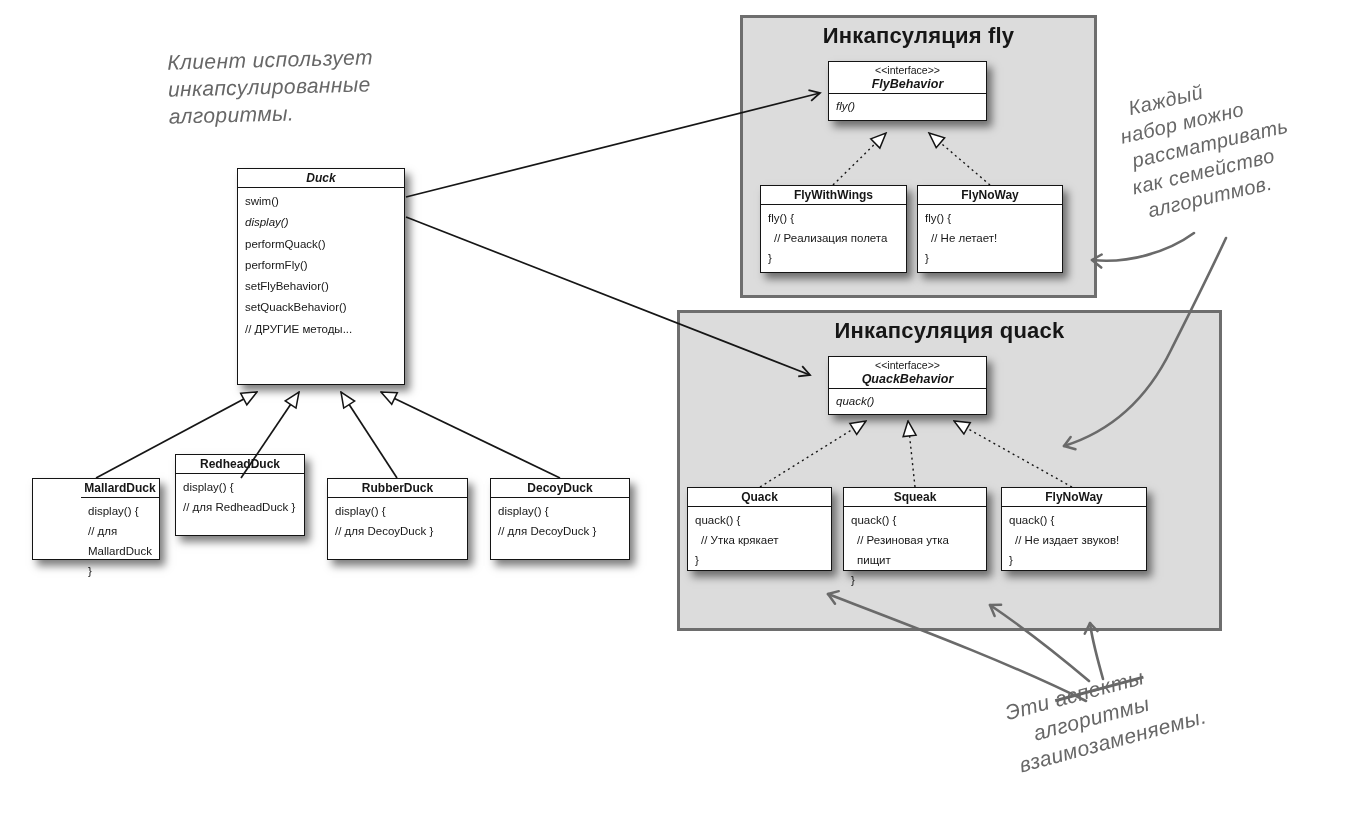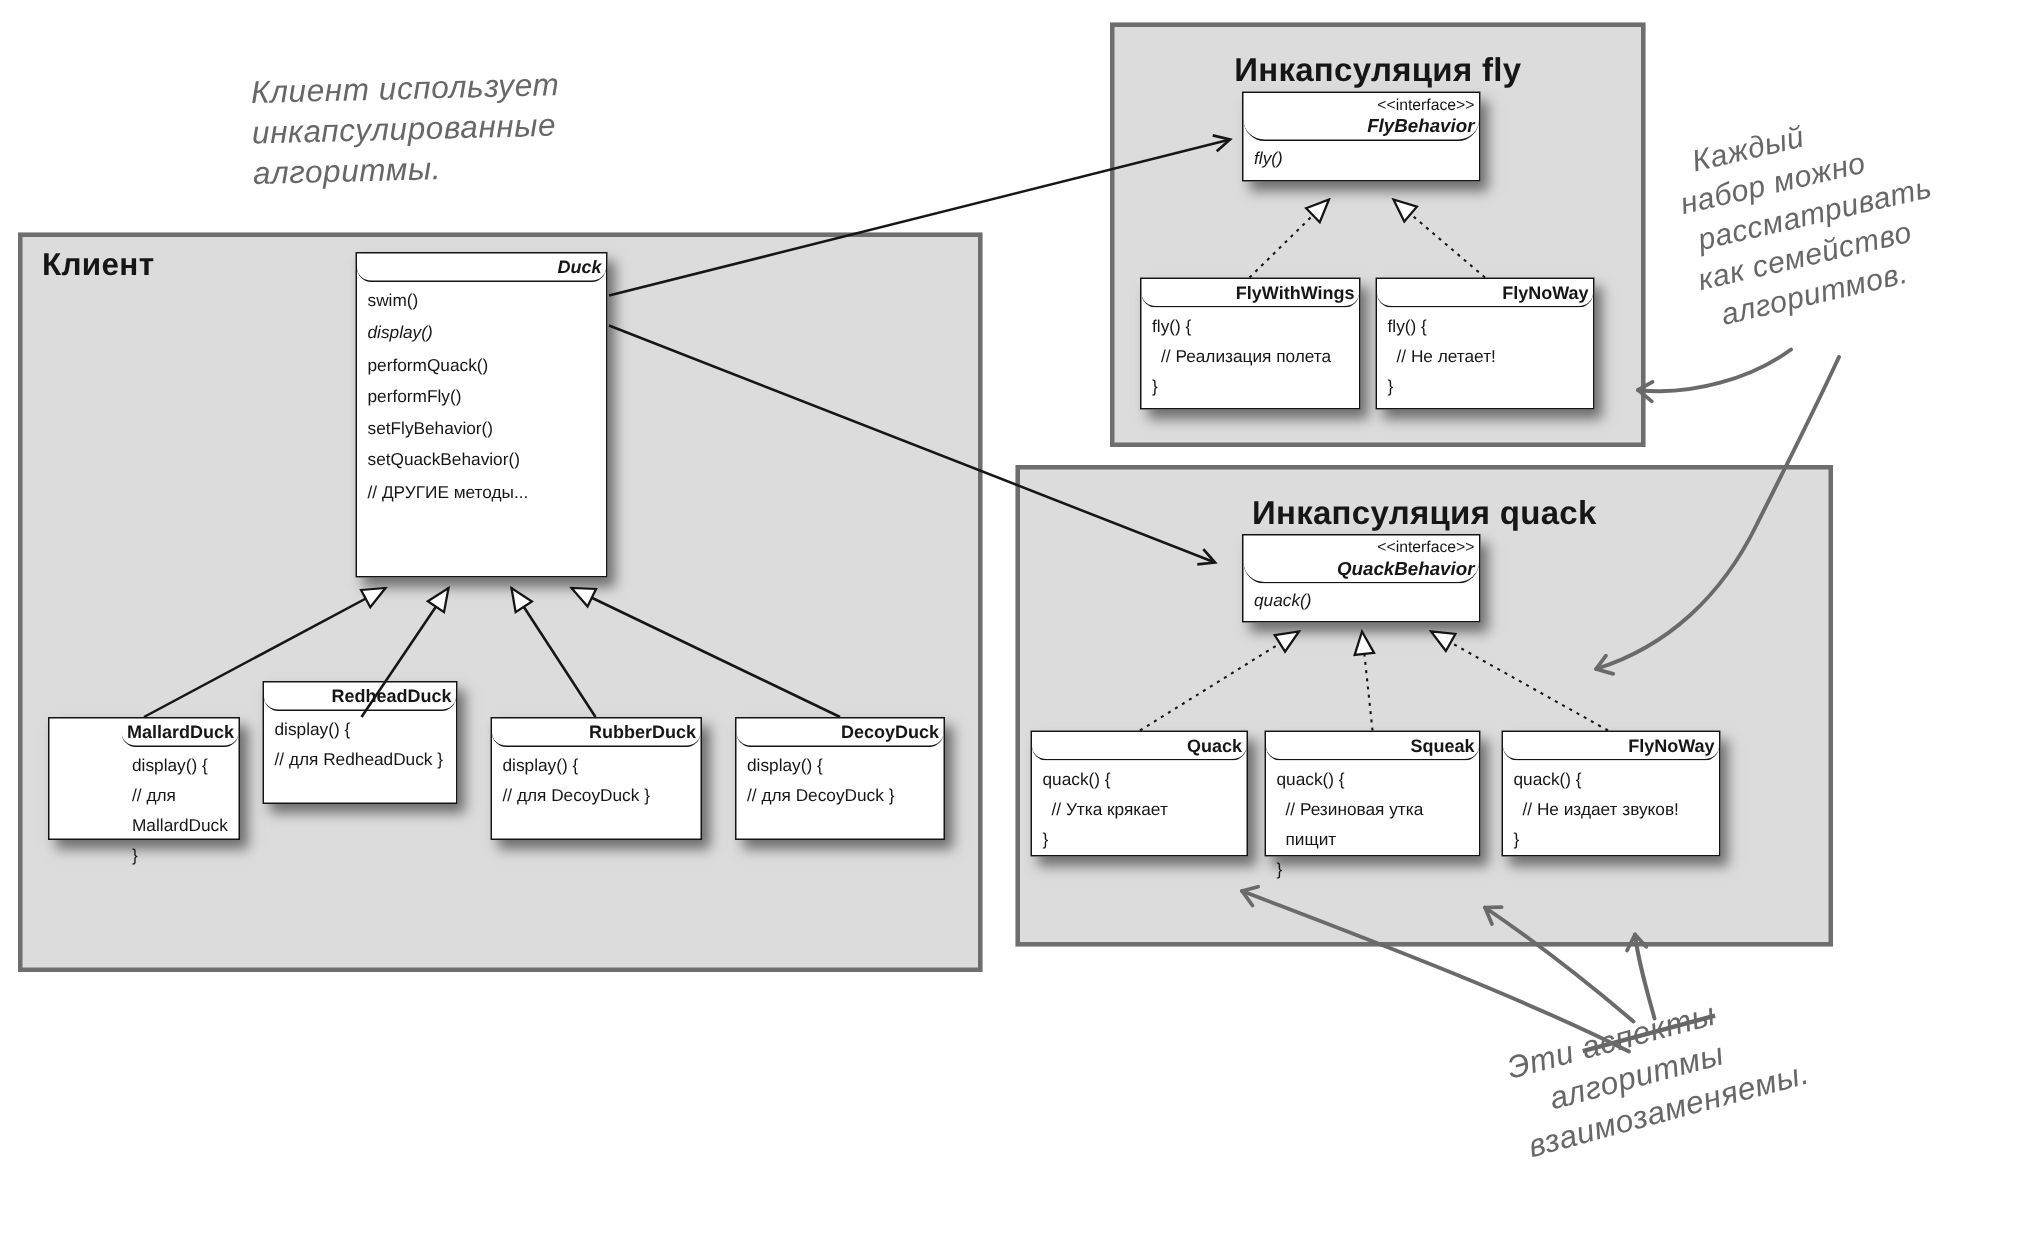--- a/index.html
+++ b/index.html
@@ -6,31 +6,31 @@
   #canvas{
     position:relative;width:1357px;height:828px;overflow:hidden;
     font-family:"Liberation Sans","DejaVu Sans",sans-serif;color:#161616;
   }
   
   .panel{position:absolute;background:#dcdcdc;border:3px solid #6e6e6e;box-sizing:border-box;}
   #panel-client{left:12px;top:155px;width:643px;height:493px;}
   #panel-fly{left:740px;top:15px;width:357px;height:283px;}
   #panel-quack{left:677px;top:310px;width:545px;height:321px;}
   .panel-title{font-weight:bold;font-size:22px;letter-spacing:.2px;}
-  .panel-title.center{text-align:center;padding-top:16px;}
+  .panel-title.center{text-align:center;padding-top:5px;}
   .panel-title.corner{padding:7px 0 0 13px;font-size:21px;}
 
   
   .uml-box{
     position:absolute;background:#fff;border:1.6px solid #141414;box-sizing:border-box;
     box-shadow:5px 6px 8px rgba(0,0,0,.5);font-size:11.5px;line-height:19px;
   }
   .uml-title{
-    font-weight:bold;font-size:12px;text-align:right;border-bottom:1.6px solid #141414;
-    padding:1px 3px;line-height:16px;border-radius:14px;
+    font-weight:bold;font-size:12px;text-align:center;border-bottom:1.6px solid #141414;
+    padding:1px 3px;line-height:16px;
   }
   .uml-title.abstract{font-style:italic;}
   .stereo{display:block;font-weight:normal;font-style:normal;font-size:10.5px;line-height:13px;padding-top:1px;}
   .iface-name{display:block;font-style:italic;font-size:12.5px;line-height:15px;}
   .sec{padding:3px 7px;}
   .sec.attrs{border-bottom:1.6px solid #141414;}
   .sec.attrs div{line-height:20px;}
   .sec.methods div{line-height:21.3px;}
   .it{font-style:italic;}
   .body-line{line-height:20px;}
@@ -57,23 +57,20 @@
   .ml6{margin-left:6px;}.ml10{margin-left:10px;}.ml14{margin-left:14px;}.ml22{margin-left:22px;}
   .struck{text-decoration:line-through;text-decoration-thickness:2.5px;}
 
   #overlay{position:absolute;left:0;top:0;pointer-events:none;z-index:5;}
 </style>
 </head>
 <body>
 
 <div id="canvas">
 
-  <div class="panel" id="panel-client">
-    <div class="panel-title corner">Клиент</div>
-  </div>
 
   <div class="panel" id="panel-fly">
     <div class="panel-title center">Инкапсуляция fly</div>
   </div>
 
   <div class="panel" id="panel-quack">
     <div class="panel-title center">Инкапсуляция quack</div>
   </div>
 
   <div class="uml-box" id="box-duck">

